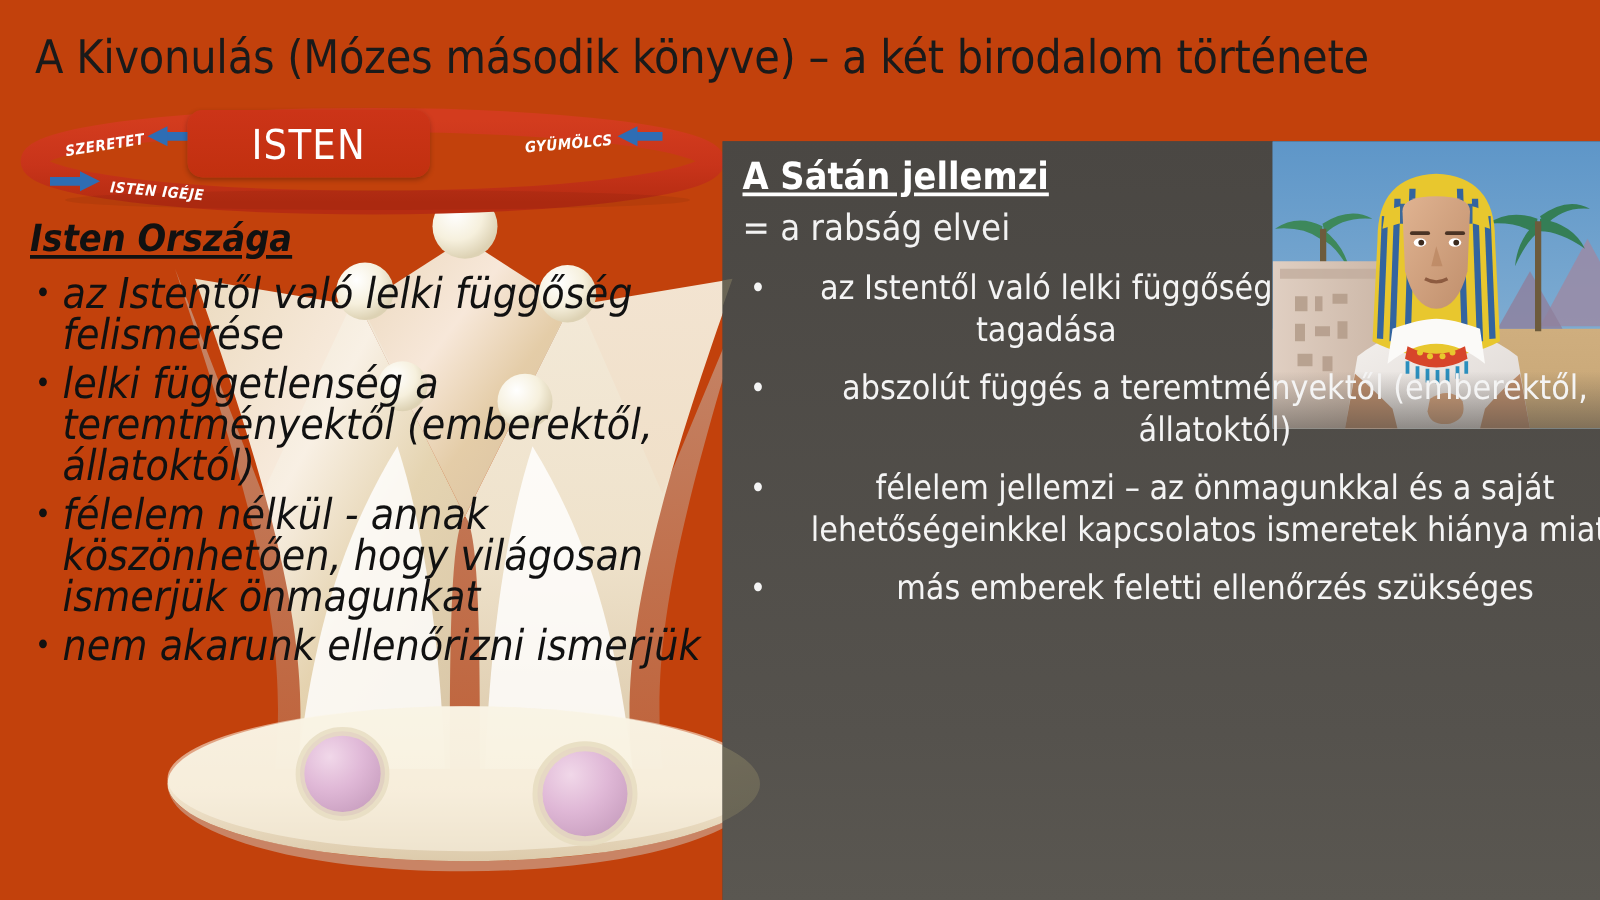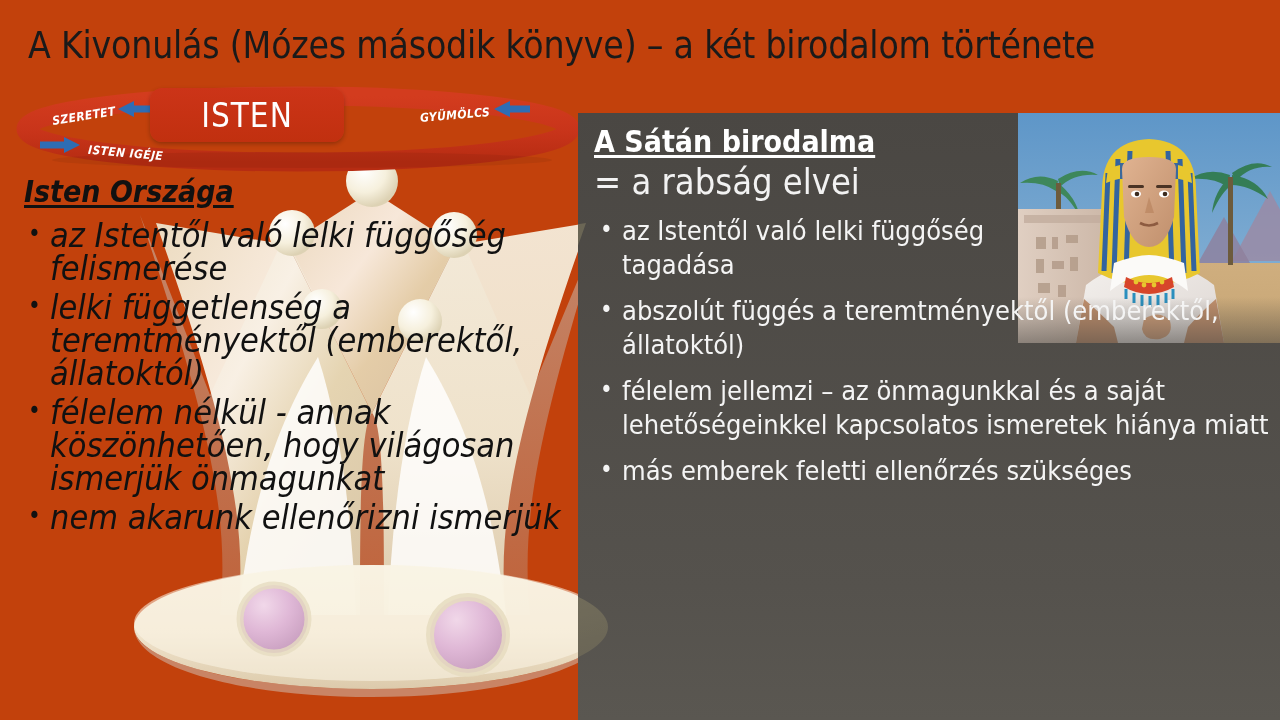--- a/index.html
+++ b/index.html
@@ -87,24 +87,24 @@
   .pharaoh-fade{position:absolute;left:0;bottom:0;width:100%;height:46px;
     background:linear-gradient(180deg,rgba(71,68,64,0) 0%,rgba(71,68,64,.55) 100%);}
 
   .right-content{position:absolute;left:16px;top:10px;width:676px;}
   .head-line-d{
     font-size:30px;line-height:38px;color:#fff;font-weight:700;
     text-decoration:underline;text-underline-offset:3px;display:inline-block;
     font-family:"DejaVu Sans Condensed","Liberation Sans",sans-serif;font-stretch:condensed;
   }
   .sub-line-d{
-    font-size:36px;line-height:40px;color:#f2f2f2;margin-top:1px;
-    font-family:"DejaVu Sans Condensed","Liberation Sans",sans-serif;font-stretch:condensed;
-  }
-  ul.bullets-d{list-style:none;margin:12px 0 0 0;padding:0;}
+    font-size:29px;line-height:40px;color:#f2f2f2;margin-top:1px;
+    font-family:"DejaVu Sans Condensed","Liberation Sans",sans-serif;font-stretch:condensed;
+  }
+  ul.bullets-d{list-style:none;margin:12px 0 0 0;padding:0;text-align:center;}
   ul.bullets-d li{
     position:relative;padding-left:28px;margin-bottom:12px;
     font-size:27px;line-height:34px;color:#f4f4f4;
     font-family:"DejaVu Sans Condensed","Liberation Sans",sans-serif;font-stretch:condensed;
   }
   ul.bullets-d li::before{
     content:"\2022";position:absolute;left:6px;top:-1px;font-size:24px;line-height:34px;color:#f4f4f4;
   }
   .wide-1{width:700px;}
 </style>
@@ -384,21 +384,21 @@
         <path d="M58 230 L66 186 Q80 198 96 214 L100 230 Z" fill="#c08f6c"></path>
         <path d="M206 230 L198 186 Q184 198 170 214 L166 230 Z" fill="#c08f6c"></path>
 
         <path d="M126 206 q16 -10 26 2 q4 14 -10 18 q-16 2 -18 -10 Z" fill="#d3a07a"></path>
       </svg>
       <div class="pharaoh-fade"></div>
     </div>
 
     <div class="right-content">
       <div>
-        <span class="head-line-d">A Sátán birodalma</span>
+        <span class="head-line-d">A Sátán jellemzi</span>
       </div>
       <div class="sub-line-d">= a rabság elvei</div>
       <ul class="bullets-d">
         <li style="width:430px">az Istentől való lelki függőség tagadása</li>
         <li class="wide-1">abszolút függés a teremtményektől (emberektől, állatoktól)</li>
         <li class="wide-1">félelem jellemzi – az önmagunkkal és      a saját lehetőségeinkkel kapcsolatos ismeretek hiánya miatt</li>
         <li class="wide-1">más emberek feletti ellenőrzés szükséges</li>
       </ul>
     </div>
   </div>

